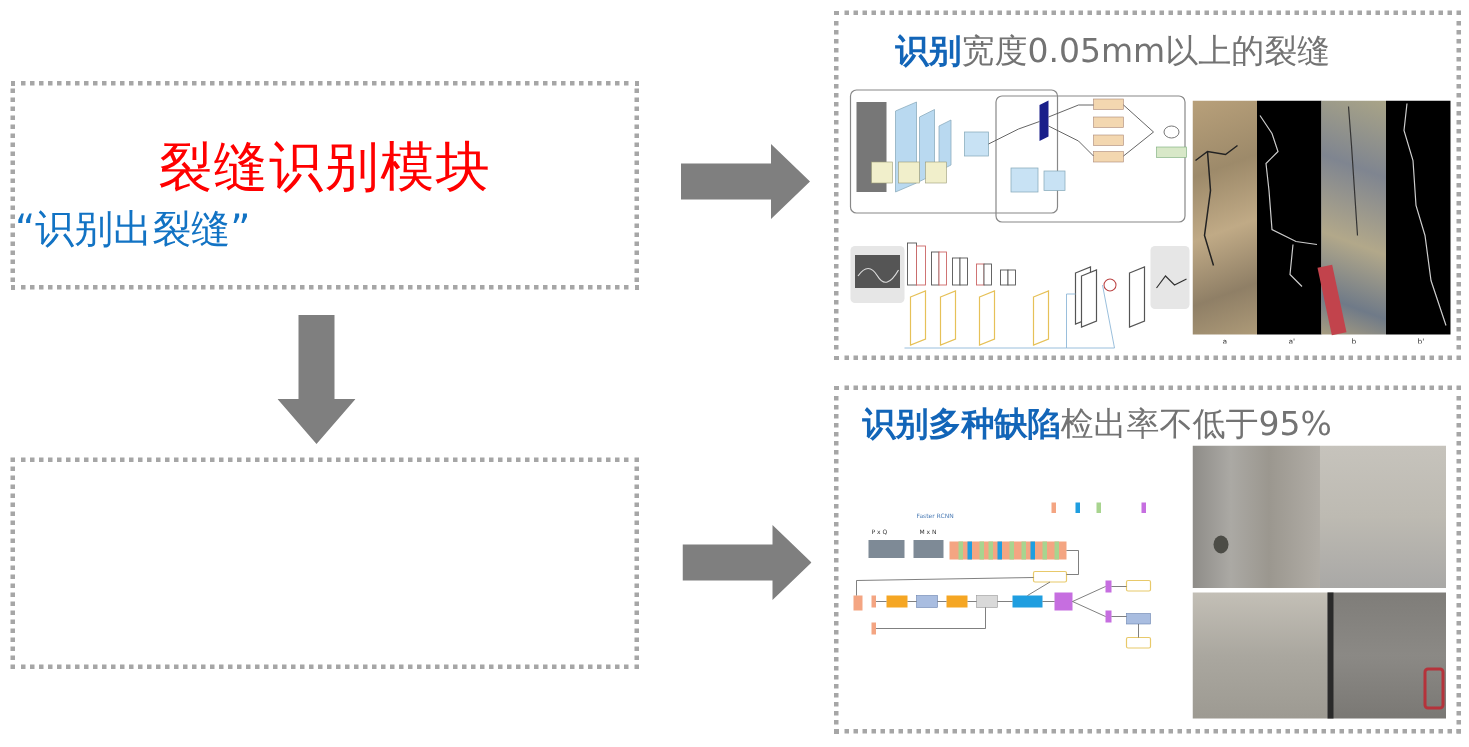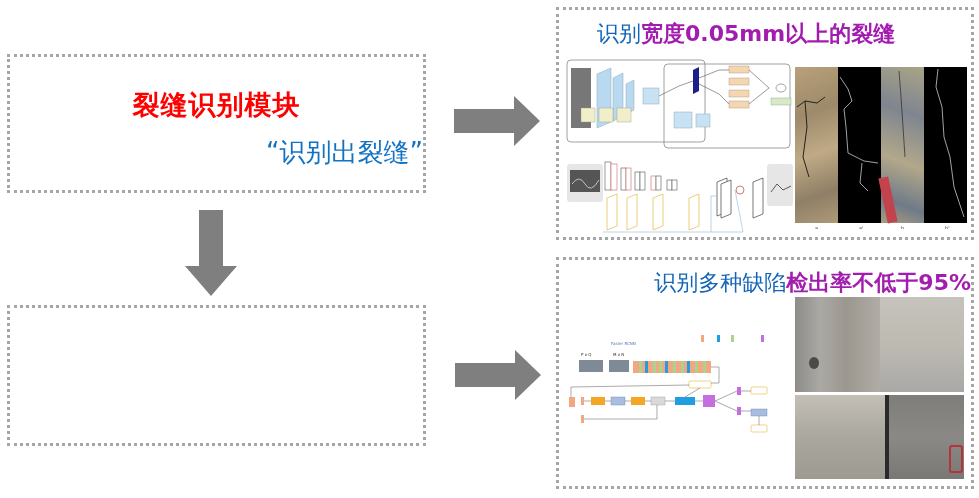--- a/index.html
+++ b/index.html
@@ -1,22 +1,22 @@
 <!DOCTYPE html>
 <html><head>
 <meta charset="utf-8">
 <style>
   html, body { margin:0; padding:0; background:#ffffff; }
   body { width:979px; height:498px; position:relative; overflow:hidden; font-family:"DejaVu Sans", sans-serif; }
   .dbox { position:absolute; border:3px dotted #a6a6a6; box-sizing:border-box; background:#fff; }
-  .module-title { position:absolute; left:0; right:0; text-align:center; color:#ff0000; font-weight:bold; font-size:27px; letter-spacing:1px; }
-  .module-sub { position:absolute; left:0; right:0; text-align:right; color:#1273c4; font-size:26px; }
+  .module-title { position:absolute; left:0; right:0; text-align:center; color:#ff0000; font-weight:normal; font-size:36px; letter-spacing:1px; }
+  .module-sub { position:absolute; left:0; right:0; text-align:left; color:#1273c4; font-size:26px; }
   .right-title { position:absolute; left:0; right:0; font-size:22px; white-space:nowrap; }
-  .rt-strong { color:#1265b8; font-weight:normal; }
-  .rt-light { color:#a21caf;font-weight:bold; }
+  .rt-strong { color:#1265b8; font-weight:bold; }
+  .rt-light { color:#737373; }
   .arrow { position:absolute; }
   .panel { position:absolute; overflow:hidden; }
 </style>
 </head>
 <body>
 
 <div class="dbox" style="left:7px; top:54px; width:419px; height:139px;">
   <div class="module-title" style="top:30px;">裂缝识别模块</div>
   <div class="module-sub" style="top:78px;">“识别出裂缝”</div>
 </div>
@@ -119,21 +119,21 @@
         </svg>
     </div>
     <div style="position:absolute; left:20px; top:158px; font-size:5px; color:#333;">a</div>
     <div style="position:absolute; left:64px; top:158px; font-size:5px; color:#333;">a'</div>
     <div style="position:absolute; left:106px; top:158px; font-size:5px; color:#333;">b</div>
     <div style="position:absolute; left:150px; top:158px; font-size:5px; color:#333;">b'</div>
   </div>
 </div>
 
 <div class="dbox" style="left:556px; top:257px; width:418px; height:232px;">
-  <div class="right-title" style="top:8px; left:16px;text-align:right;">
+  <div class="right-title" style="top:8px; left:16px;">
     <span class="rt-strong">识别多种缺陷</span><span class="rt-light">检出率不低于95%</span>
   </div>
 
   <svg class="panel" style="left:2px; top:63px;" width="232" height="120" viewBox="0 0 232 120">
     <g>
       <rect x="140" y="12" width="3" height="7" fill="#f4a582"></rect>
       <rect x="156" y="12" width="3" height="7" fill="#1f9ee0"></rect>
       <rect x="170" y="12" width="3" height="7" fill="#a8d48f"></rect>
       <rect x="200" y="12" width="3" height="7" fill="#c66ee0"></rect>
     </g>

